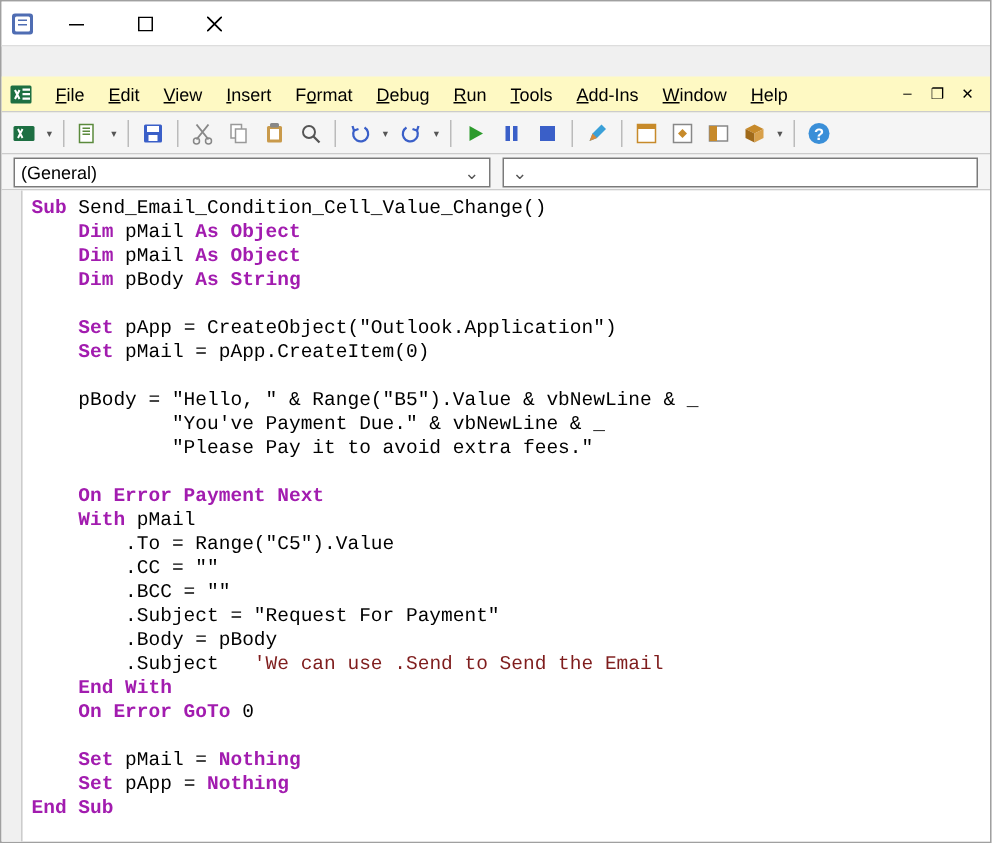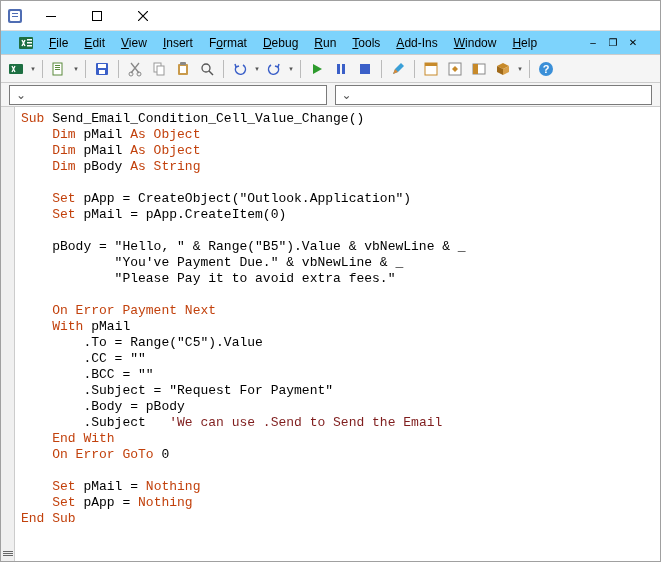--- a/index.html
+++ b/index.html
@@ -36,25 +36,26 @@
   .win-btns { display: flex; gap: 2px; }
   .win-btn {
     width: 44px; height: 28px;
     display: flex; align-items: center; justify-content: center;
     cursor: pointer;
     color: #000;
   }
 
   .menubar {
     height: 24px;
-    background: #7dd3fc;
-    display: flex;
-    align-items: center;
-    padding: 0 16px;
+    background: #fef9c3;
+    display: flex;
+    align-items: center;
+    padding: 0 4px;
     border-bottom: 1px solid #ccc;
+    margin-top: 20px;
   }
   .menubar .exl-icon {
     width: 18px; height: 18px;
     margin-right: 6px;
     display: inline-flex; align-items: center; justify-content: center;
   }
   .menu-item {
     padding: 2px 8px;
     cursor: pointer;
   }
@@ -148,21 +149,21 @@
   .code-area {
     flex: 1;
     padding: 4px 6px 4px 6px;
     font-family: Consolas, "Courier New", monospace;
     font-size: 13px;
     line-height: 16px;
     white-space: pre;
     overflow: hidden;
     color: #000;
   }
-  .kw { color: #c2410c; }
+  .kw { color: #a21caf; font-weight: bold; }
   .cm { color: #7f1d1d; }
 </style>
 </head>
 <body>
 
 <div class="titlebar">
   <span class="app-icon">
     <svg width="16" height="16" viewBox="0 0 16 16">
       <rect x="1" y="1" width="14" height="14" fill="#4f6db3" rx="2"></rect>
       <rect x="3" y="3" width="10" height="10" fill="#fff" rx="1"></rect>
@@ -340,20 +341,21 @@
   <div class="tb-btn">
     <svg width="16" height="16">
         <circle cx="8" cy="8" r="7" fill="#3a8fd8"></circle>
         <text x="8" y="12" text-anchor="middle" fill="#fff" font-size="11" font-family="Arial" font-weight="bold">?</text>
       </svg>
   </div>
 </div>
 
 <div class="dropdown-row">
   <div class="dropdown">
+    <span class="dd-text">(General)</span>
     <span class="dd-arrow">⌄</span>
   </div>
   <div class="dropdown">
     <span class="dd-arrow">⌄</span>
   </div>
 </div>
 
 <div class="code-frame">
   <div class="gutter">
     <div class="gutter-end">

